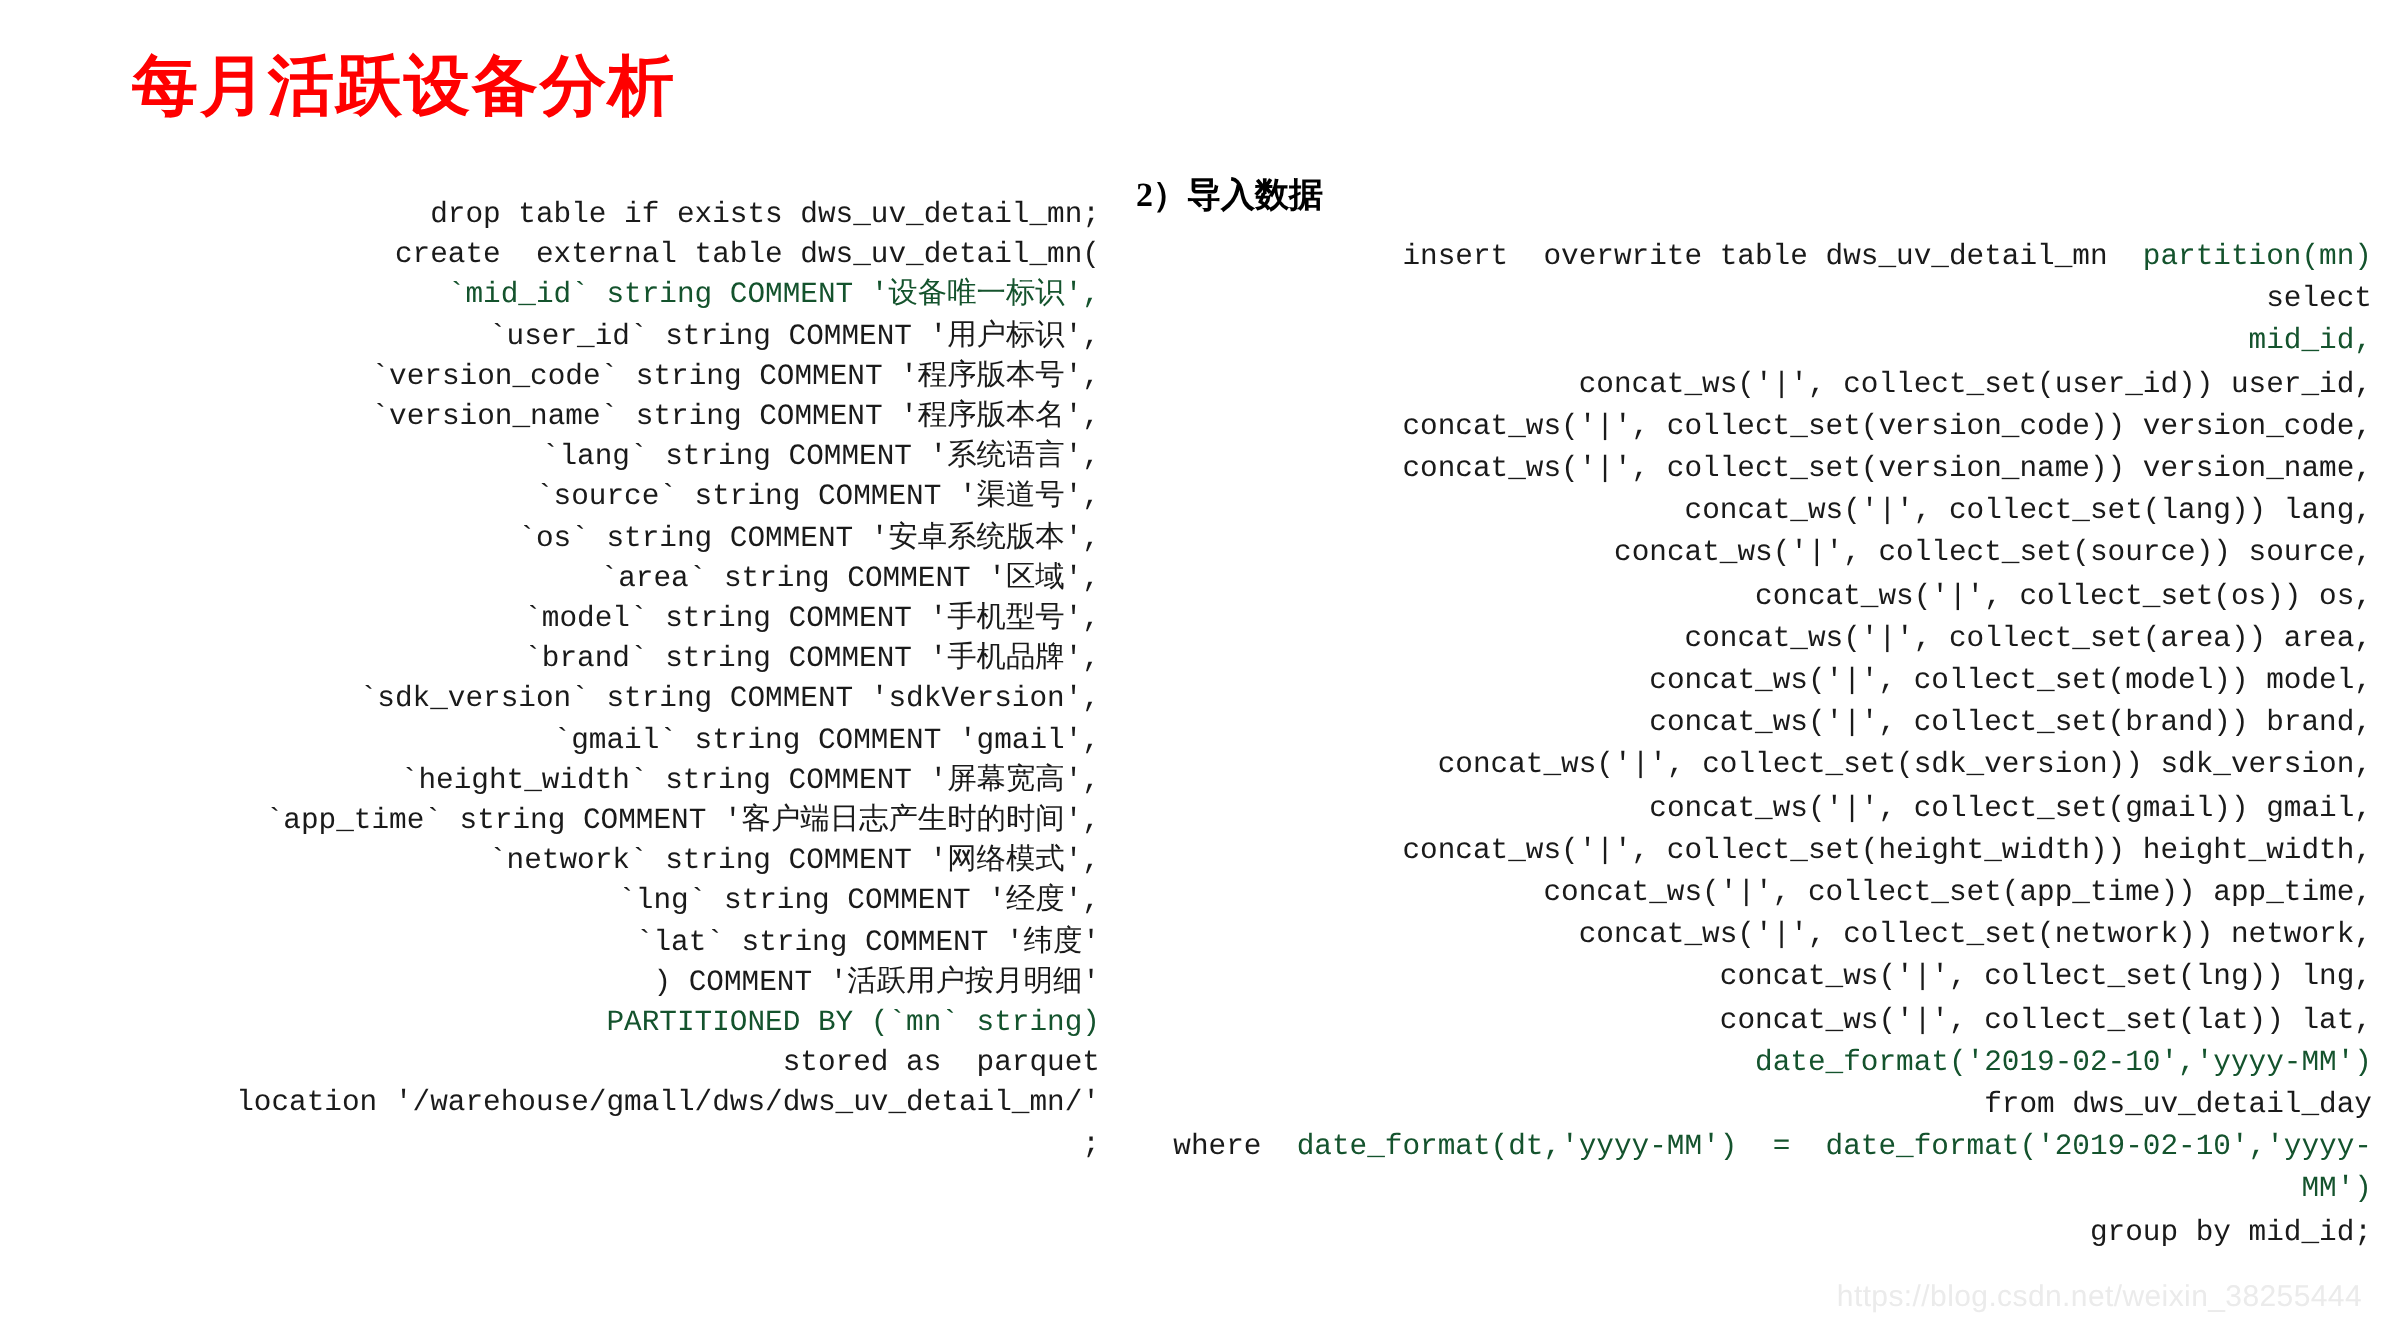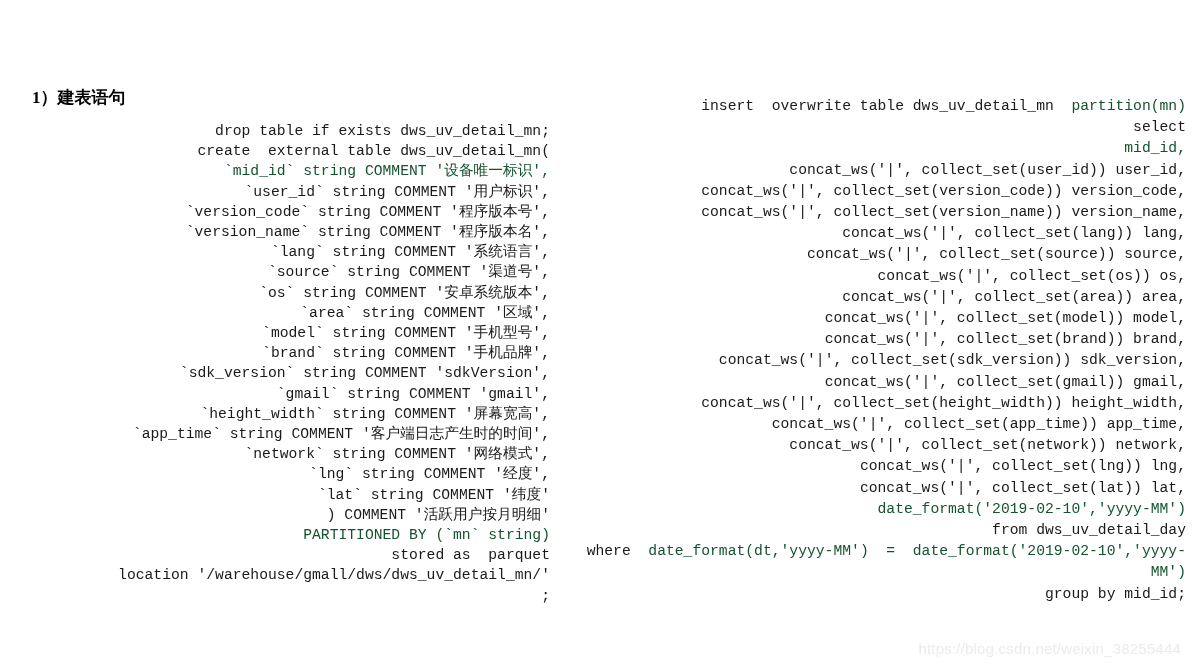--- a/index.html
+++ b/index.html
@@ -80,25 +80,26 @@
     letter-spacing: 0.2px;
     white-space: nowrap;
     user-select: none;
   }
 </style>
 </head>
 <body>
 
 <div class="page">
 
+  <div class="slide-title">每月活跃设备分析</div>
 
   <div class="col col-left">
-    <div class="section-head">1）建表语句</div>
     <div class="code code-left" id="left-code"><span class="ln"><span class="blk">drop table if exists dws_uv_detail_mn;</span></span><span class="ln"><span class="blk">create  external table dws_uv_detail_mn(</span></span><span class="ln"><span class="red">    `mid_id` string COMMENT '设备唯一标识',</span></span><span class="ln"><span class="blk">    `user_id` string COMMENT '用户标识',</span></span><span class="ln"><span class="blk">    `version_code` string COMMENT '程序版本号',</span></span><span class="ln"><span class="blk">    `version_name` string COMMENT '程序版本名',</span></span><span class="ln"><span class="blk">    `lang` string COMMENT '系统语言',</span></span><span class="ln"><span class="blk">    `source` string COMMENT '渠道号',</span></span><span class="ln"><span class="blk">    `os` string COMMENT '安卓系统版本',</span></span><span class="ln"><span class="blk">    `area` string COMMENT '区域',</span></span><span class="ln"><span class="blk">    `model` string COMMENT '手机型号',</span></span><span class="ln"><span class="blk">    `brand` string COMMENT '手机品牌',</span></span><span class="ln"><span class="blk">    `sdk_version` string COMMENT 'sdkVersion',</span></span><span class="ln"><span class="blk">    `gmail` string COMMENT 'gmail',</span></span><span class="ln"><span class="blk">    `height_width` string COMMENT '屏幕宽高',</span></span><span class="ln"><span class="blk">    `app_time` string COMMENT '客户端日志产生时的时间',</span></span><span class="ln"><span class="blk">    `network` string COMMENT '网络模式',</span></span><span class="ln"><span class="blk">    `lng` string COMMENT '经度',</span></span><span class="ln"><span class="blk">    `lat` string COMMENT '纬度'</span></span><span class="ln"><span class="blk">) COMMENT '活跃用户按月明细'</span></span><span class="ln"><span class="red">PARTITIONED BY (`mn` string)</span></span><span class="ln"><span class="blk">stored as  parquet</span></span><span class="ln"><span class="blk">location '/warehouse/gmall/dws/dws_uv_detail_mn/'</span></span><span class="ln"><span class="blk">;</span></span></div>
   </div>
 
   <div class="col col-right">
+    <div class="section-head">2）导入数据</div>
     <div class="code code-right" id="right-code"><span class="ln"><span class="blk">insert  overwrite table dws_uv_detail_mn  </span><span class="red">partition(mn)</span></span><span class="ln"><span class="blk">select</span></span><span class="ln"><span class="red">    mid_id,</span></span><span class="ln"><span class="blk">    concat_ws('|', collect_set(user_id)) user_id,</span></span><span class="ln"><span class="blk">    concat_ws('|', collect_set(version_code)) version_code,</span></span><span class="ln"><span class="blk">    concat_ws('|', collect_set(version_name)) version_name,</span></span><span class="ln"><span class="blk">    concat_ws('|', collect_set(lang)) lang,</span></span><span class="ln"><span class="blk">    concat_ws('|', collect_set(source)) source,</span></span><span class="ln"><span class="blk">    concat_ws('|', collect_set(os)) os,</span></span><span class="ln"><span class="blk">    concat_ws('|', collect_set(area)) area,</span></span><span class="ln"><span class="blk">    concat_ws('|', collect_set(model)) model,</span></span><span class="ln"><span class="blk">    concat_ws('|', collect_set(brand)) brand,</span></span><span class="ln"><span class="blk">    concat_ws('|', collect_set(sdk_version)) sdk_version,</span></span><span class="ln"><span class="blk">    concat_ws('|', collect_set(gmail)) gmail,</span></span><span class="ln"><span class="blk">    concat_ws('|', collect_set(height_width)) height_width,</span></span><span class="ln"><span class="blk">    concat_ws('|', collect_set(app_time)) app_time,</span></span><span class="ln"><span class="blk">    concat_ws('|', collect_set(network)) network,</span></span><span class="ln"><span class="blk">    concat_ws('|', collect_set(lng)) lng,</span></span><span class="ln"><span class="blk">    concat_ws('|', collect_set(lat)) lat,</span></span><span class="ln"><span class="red">    date_format('2019-02-10','yyyy-MM')</span></span><span class="ln"><span class="blk">from dws_uv_detail_day</span></span><span class="ln"><span class="blk">where  </span><span class="red">date_format(dt,'yyyy-MM')  =  date_format('2019-02-10','yyyy-MM')</span></span><span class="ln"><span class="blk">group by mid_id;</span></span></div>
   </div>
 
   <div class="watermark">https://blog.csdn.net/weixin_38255444</div>
 
 </div>
 
 </body></html>

